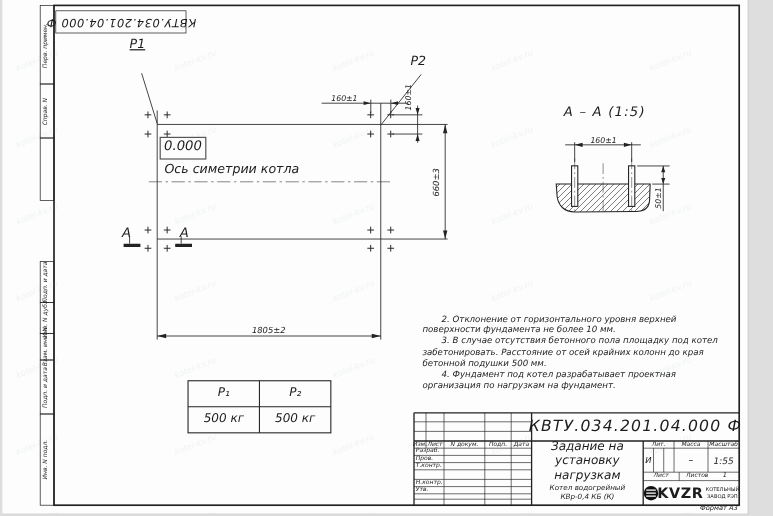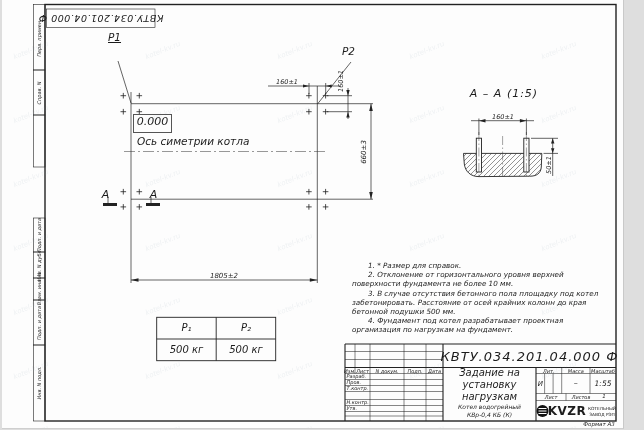--- a/index.html
+++ b/index.html
@@ -156,21 +156,20 @@
 <span class="t c" style="left:186.5px;top:328px;font-size:10px;">P₁</span>
 <span class="t c" style="left:246px;top:328px;font-size:10px;text-align:center;">P₂</span>
 <span class="t c" style="left:186.5px;top:350px;font-size:10px;">500 кг</span>
 <span class="t c" style="left:246px;top:350px;font-size:10px;">500 кг</span>
 
 <span class="t c" style="left:504px;top:92.5px;font-size:11px;letter-spacing:1px;">А – А (1:5)</span>
 <span class="t c" style="left:503px;top:116.8px;font-size:6.5px;">160±1</span>
 <span class="t rot" style="left:548.8px;top:165px;font-size:6.5px;">50±1</span>
 
 <div id="notes">
-  <p>1. * Размер для справок.</p>
   <p>2. Отклонение от горизонтального уровня верхней поверхности фундамента не более 10 мм.</p>
   <p>3. В случае отсутствия бетонного пола площадку под котел забетонировать. Расстояние от осей крайних колонн до края бетонной подушки 500 мм.</p>
   <p>4. Фундамент под котел разрабатывает проектная организация по нагрузкам на фундамент.</p>
 </div>
 
 <span class="t c" style="left:529.5px;top:356px;font-size:13px;letter-spacing:1px;">КВТУ.034.201.04.000  Ф</span>
 <span class="t c" style="left:489.5px;top:373px;font-size:10px;">Задание на</span>
 <span class="t c" style="left:489.5px;top:385px;font-size:10px;font-style:italic;">установку</span>
 <span class="t c" style="left:489.5px;top:397px;font-size:10px;">нагрузкам</span>
 <span class="t c" style="left:489.5px;top:407px;font-size:6px;">Котел водогрейный</span>

